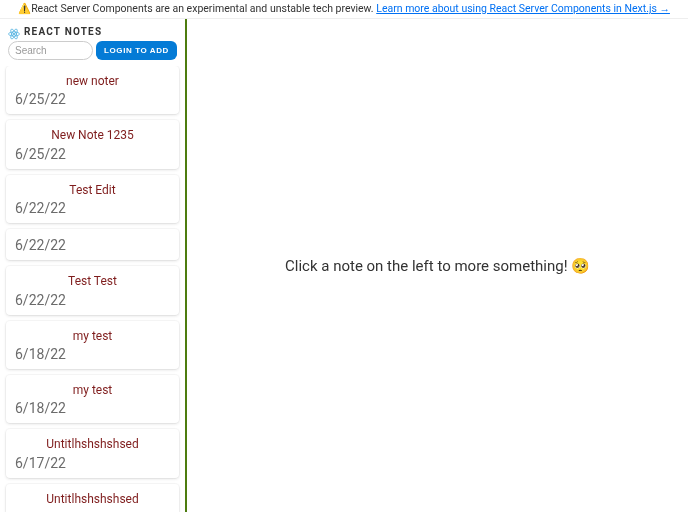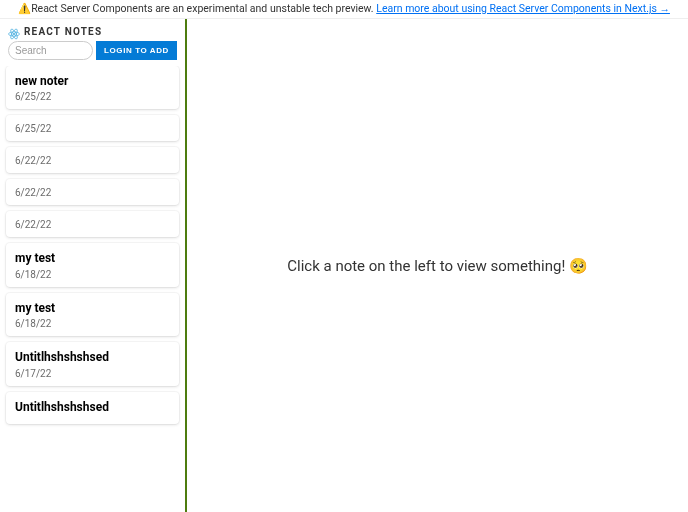--- a/index.html
+++ b/index.html
@@ -77,21 +77,21 @@
       outline: none;
       color: #333;
     }
     .search-input::placeholder {
       color: #9a9a9a;
     }
     .login-btn {
       background: #047bd6;
       color: #fff;
       border: none;
-      border-radius: 0;
+      border-radius: 6px;
       font-size: 8px;
       font-weight: 700;
       letter-spacing: 0.6px;
       padding: 5px 8px;
       cursor: pointer;
       white-space: nowrap;
       text-transform: uppercase;
     }
     .note-list {
       flex: 1;
@@ -103,28 +103,29 @@
     }
     .note-card {
       background: #fff;
       border-radius: 4px;
       box-shadow: 0 1px 3px rgba(0,0,0,0.12), 0 0 0 1px rgba(0,0,0,0.03);
       padding: 8px 9px 7px 9px;
       cursor: pointer;
     }
     .note-title {
       font-size: 12px;
-      font-weight: 700;
-      color: #000000;
+      font-weight: 400;
+      color: #7f1d1d;
       line-height: 1.2;
       margin-bottom: 3px;
       word-wrap: break-word;
+      text-align: center;
     }
     .note-date {
-      font-size: 10px;
+      font-size: 14px;
       color: #6b6b6b;
     }
     .main {
       flex: 1;
       display: flex;
       align-items: center;
       justify-content: center;
       background: #fff;
       padding: 0 20px;
     }
@@ -172,29 +173,32 @@
       <button class="login-btn">LOGIN TO ADD</button>
     </div>
 
     <div class="note-list">
 
     <div class="note-card">
           <div class="note-title">new noter</div>
           <div class="note-date">6/25/22</div>
         </div>
         <div class="note-card">
+          <div class="note-title">New Note 1235</div>
           <div class="note-date">6/25/22</div>
         </div>
         <div class="note-card">
+          <div class="note-title">Test Edit</div>
           <div class="note-date">6/22/22</div>
         </div>
         <div class="note-card">
           <div class="note-date">6/22/22</div>
         </div>
         <div class="note-card">
+          <div class="note-title">Test Test</div>
           <div class="note-date">6/22/22</div>
         </div>
         <div class="note-card">
           <div class="note-title">my test</div>
           <div class="note-date">6/18/22</div>
         </div>
         <div class="note-card">
           <div class="note-title">my test</div>
           <div class="note-date">6/18/22</div>
         </div>
@@ -203,16 +207,16 @@
           <div class="note-date">6/17/22</div>
         </div>
         <div class="note-card">
           <div class="note-title">Untitlhshshshsed</div>
         </div>
       </div>
 
   </aside>
 
   <main class="main">
-    <div class="empty-msg">Click a note on the left to view something! 🥺</div>
+    <div class="empty-msg">Click a note on the left to more something! 🥺</div>
   </main>
 
 </div>
 
 </body></html>

